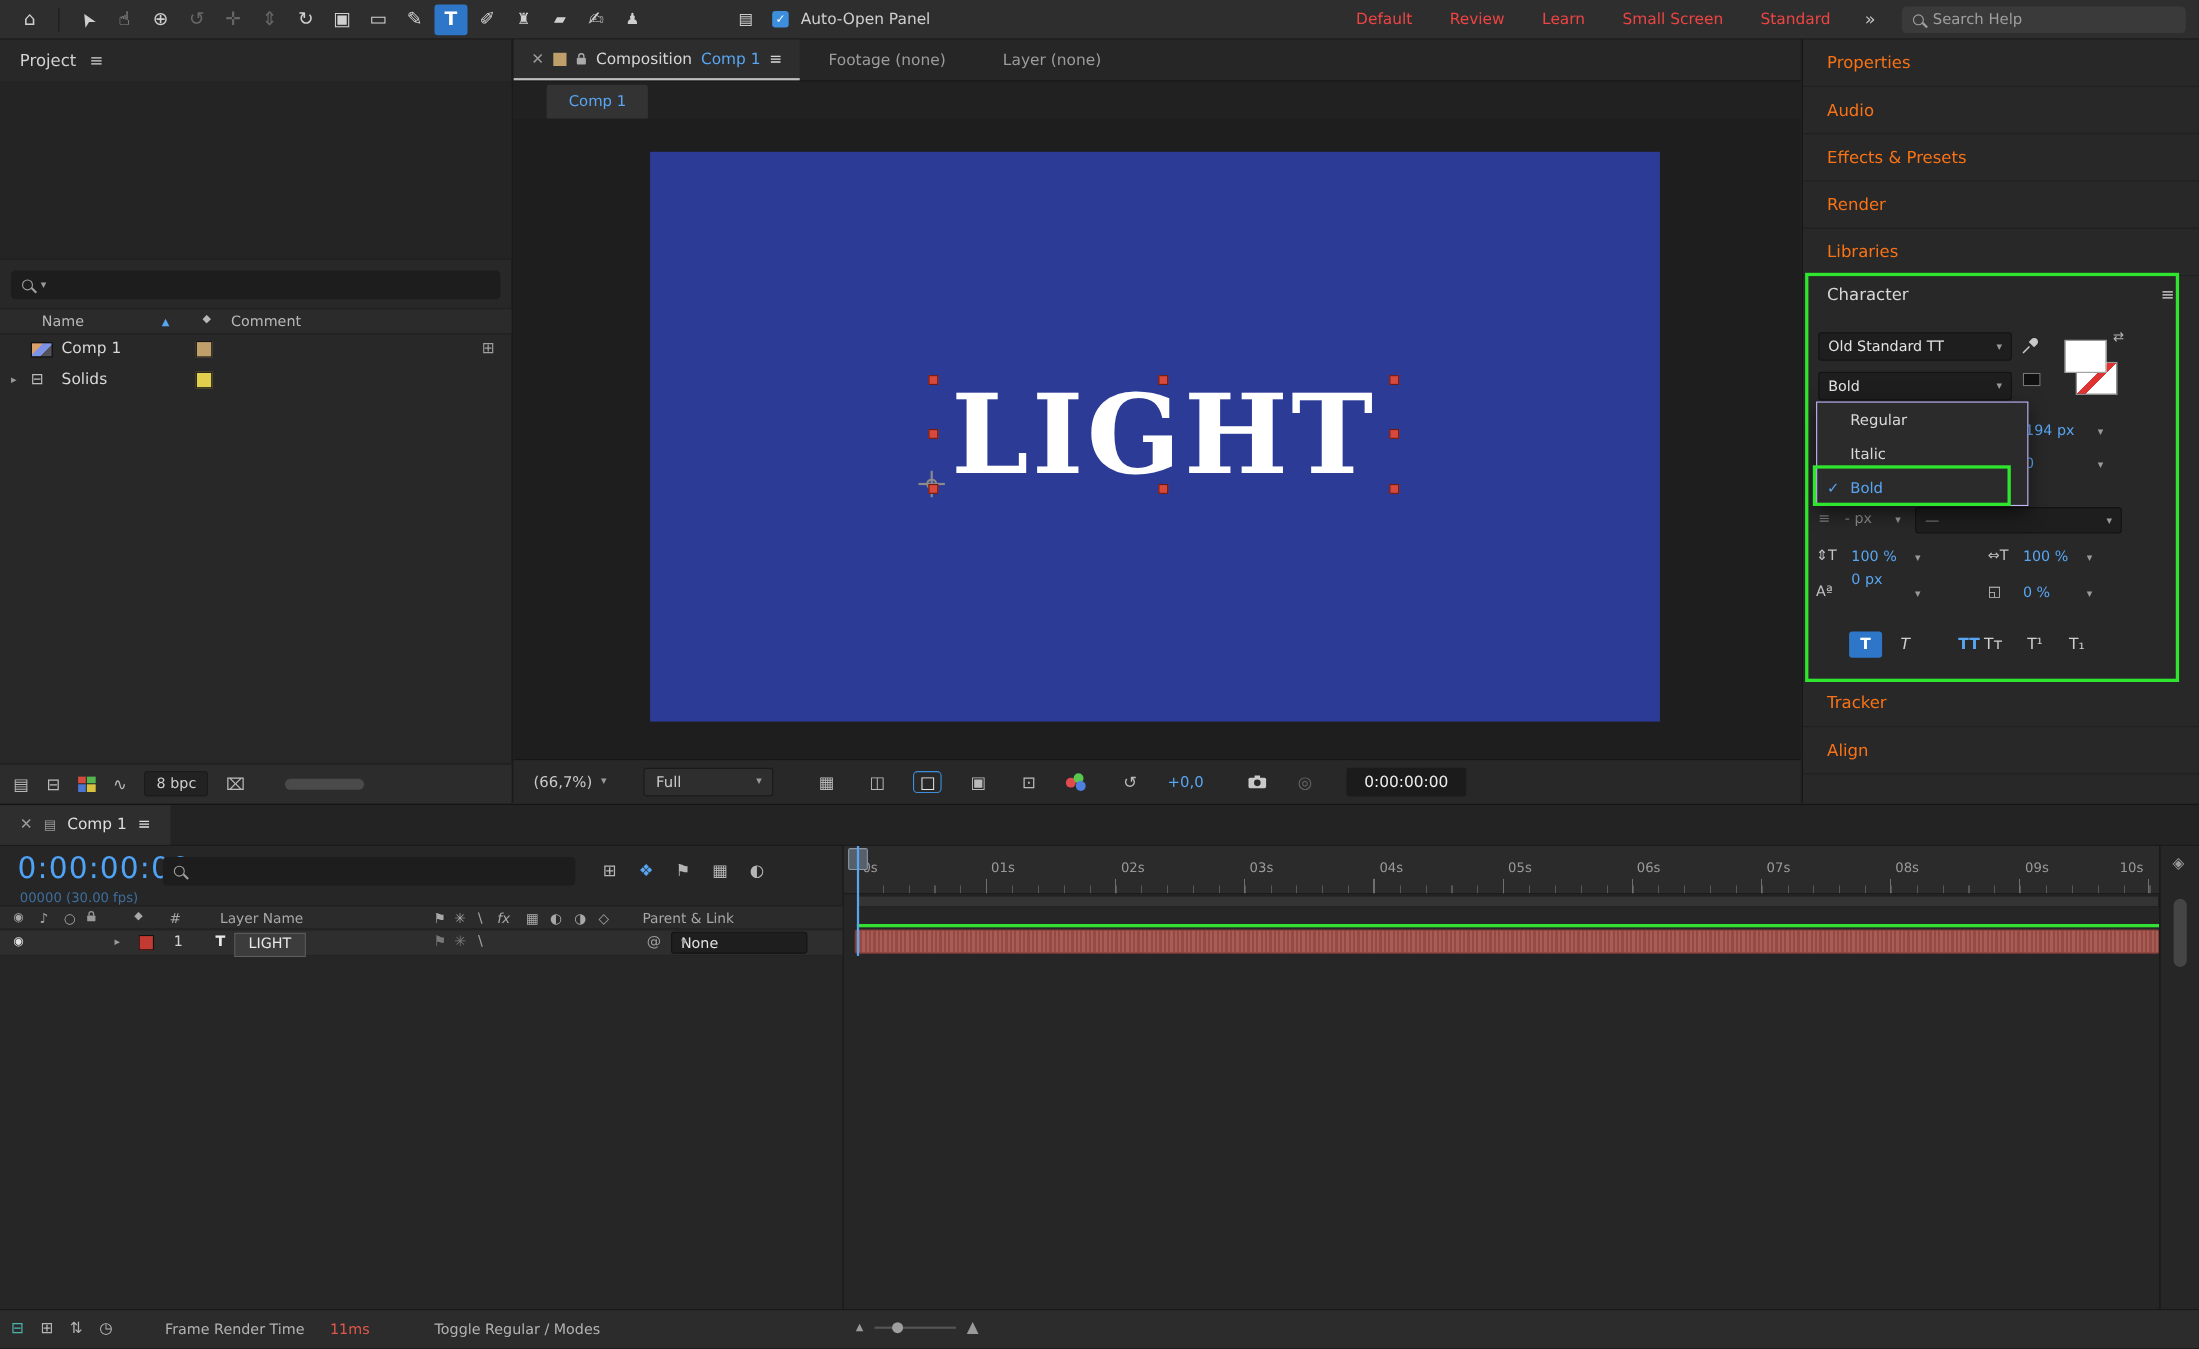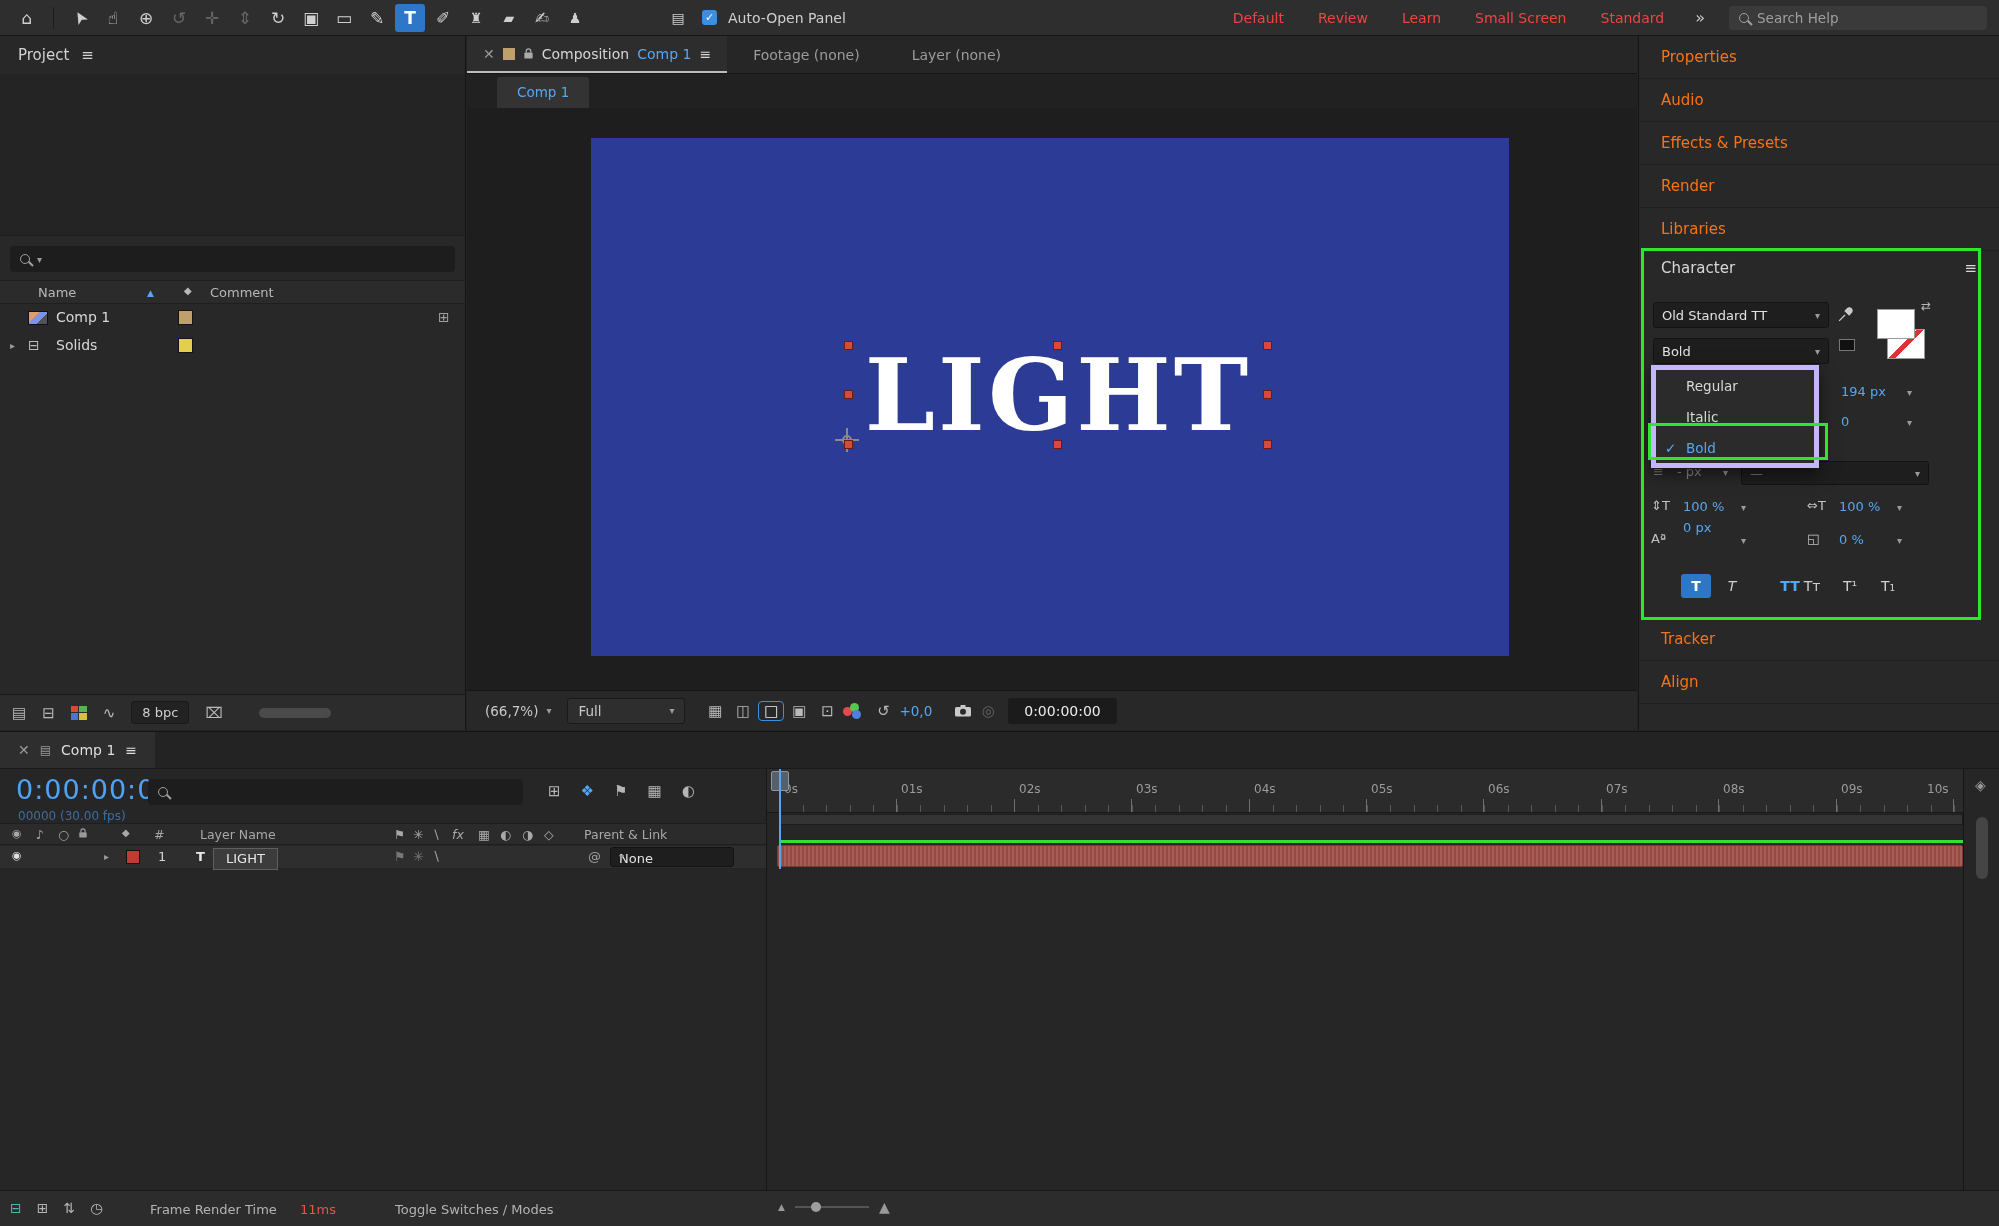--- a/index.html
+++ b/index.html
@@ -55,36 +55,36 @@
   .text-layer{position:absolute;left:258px;top:208px;width:418px;height:98px}
   .light{position:absolute;inset:0;display:flex;align-items:center;justify-content:center;font-family:"DejaVu Serif","Liberation Serif",serif;font-weight:700;font-size:100px;color:#fff;letter-spacing:3px;line-height:1;white-space:nowrap}
   .h{position:absolute;width:9px;height:9px;background:#d6493c;border:1px solid #6e1a12;z-index:3}
   .h.tl{left:-5px;top:-5px}.h.tc{left:calc(50% - 5px);top:-5px}.h.tr{right:-5px;top:-5px}
   .h.ml{left:-5px;top:calc(50% - 5px)}.h.mr{right:-5px;top:calc(50% - 5px)}
   .h.bl{left:-5px;bottom:-5px}.h.bc{left:calc(50% - 5px);bottom:-5px}.h.br{right:-5px;bottom:-5px}
   .anchor{position:absolute;left:-14px;top:82px;width:24px;height:24px;z-index:2}
   .anchor::before{content:"";position:absolute;left:11px;top:0;width:2px;height:24px;background:#8a8a8a}
   .anchor::after{content:"";position:absolute;top:11px;left:0;height:2px;width:24px;background:#8a8a8a}
   .anchor i{position:absolute;left:7px;top:7px;width:10px;height:10px;border:2px solid #8a8a8a;border-radius:50%}
-  .v-bottom{position:absolute;bottom:0;left:0;right:0;height:40px;background:#282828;border-top:1px solid #161616;display:flex;align-items:center;gap:4px;padding:0 18px;font-size:13.5px;color:#c9c9c9}
+  .v-bottom{position:absolute;bottom:0;left:0;right:0;height:40px;background:#282828;border-top:1px solid #161616;display:flex;align-items:center;gap:22px;padding:0 18px;font-size:13.5px;color:#c9c9c9}
   .vb-select{display:flex;align-items:center;gap:8px;white-space:nowrap}
   .chev{color:#9a9a9a;font-size:10px}
   .vb-ico{font-size:15px;color:#b9b9b9;width:24px;text-align:center;flex:none}
   .vb-ico.on{outline:1.5px solid #3d8fde;border-radius:3px;color:#e8e8e8}
   .rgb{position:relative;width:24px;height:16px;flex:none}
   .rgb i{position:absolute;width:9px;height:9px;border-radius:50%}
   .tc-box{background:#1b1b1b;border-radius:3px;padding:5px 16px;color:#ececec;font-size:14px;margin-left:4px}
 
   
   .rightcol{position:absolute;top:36px;left:1638px;width:361px;height:694px;background:#282828;border-left:1px solid #151515;overflow:hidden}
   .rp{height:43px;line-height:43px;padding:0 22px;border-bottom:1px solid #202020;font-size:15px;color:#f97316}
   .char{position:absolute;top:215px;left:0;right:0;height:367px;background:#282828}
   .char-head{height:34px;display:flex;align-items:center;justify-content:space-between;padding:0 22px;font-size:15px;color:#d8d8d8}
   .sel{position:absolute;display:flex;align-items:center;justify-content:space-between;background:#1e1e1e;border:1px solid #131313;border-radius:3px;height:26px;padding:0 8px;font-size:13px;color:#e2e2e2}
-  .menu{position:absolute;left:12px;top:114px;width:168px;background:#2b2b2b;border:5px solid #c4b5fd;box-shadow:0 6px 16px rgba(0,0,0,.55);z-index:5}
+  .menu{position:absolute;left:12px;top:114px;width:193px;background:#2b2b2b;border:1px solid #c4b5fd;box-shadow:0 6px 16px rgba(0,0,0,.55);z-index:5}
   .mi{height:31px;display:flex;align-items:center;padding:0 10px 0 30px;font-size:13.5px;color:#d8d8d8;position:relative}
   .mi .chk{position:absolute;left:9px;color:#58a6f2}
   .mi.on{color:#58a6f2}
   .annot{position:absolute;border:3px solid #2ee62e;pointer-events:none;z-index:9}
   .cv{position:absolute;color:#58a6f2;font-size:13px;white-space:nowrap}
   .cc{position:absolute;color:#9a9a9a;font-size:10px}
   .ci{position:absolute;color:#c2c2c2;font-size:13px;white-space:nowrap}
   .gray-val{color:#8a8a8a}
   .swatch{position:absolute;border:1px solid #9a9a9a;background:#fff}
   .swatch.none{background:linear-gradient(135deg,#fff 44%,#d33 44%,#d33 56%,#fff 56%)}
@@ -478,21 +478,21 @@
 
     <div class="t-status">
       <div class="st-icons">
         <span class="tint">⊟</span>
         <span>⊞</span>
         <span>⇅</span>
         <span>◷</span>
       </div>
       <span class="st-label" style="left:150px">Frame Render Time</span>
       <span class="st-label" style="left:300px;color:#e0584a">11ms</span>
-      <span class="st-label" style="left:395px">Toggle Switches / Modes</span>
+      <span class="st-label" style="left:395px">Toggle Regular / Modes</span>
       <div class="zoomctl">
         <span style="font-size:9px">▲</span>
         <span class="ztrack">
             <i class="zknob"></i>
           </span>
         <span style="font-size:14px">▲</span>
       </div>
     </div>
   </div>
 

